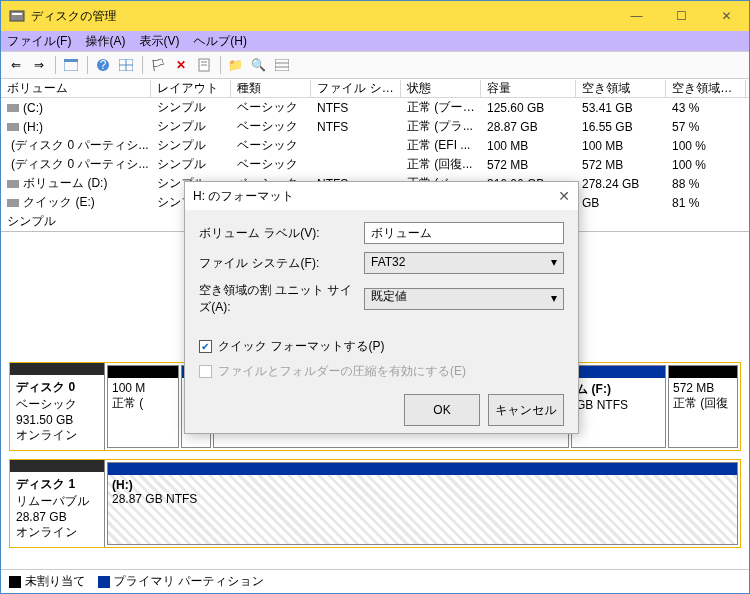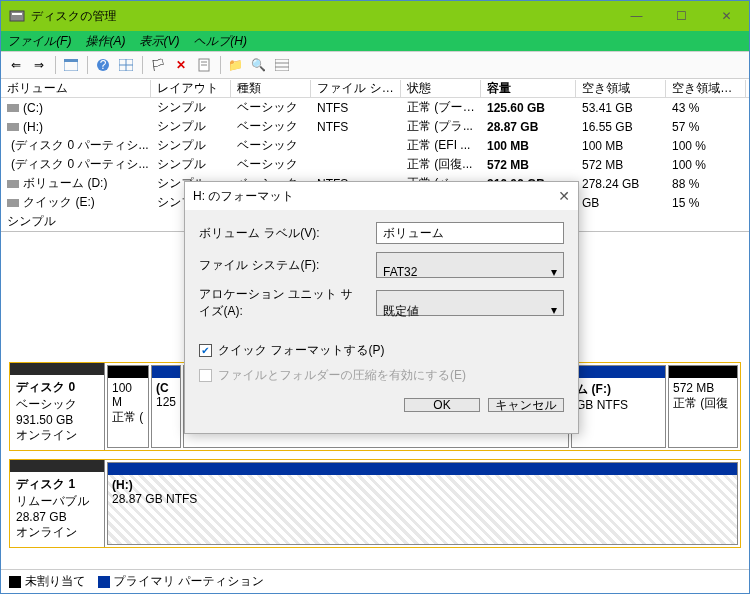--- a/index.html
+++ b/index.html
@@ -1,54 +1,54 @@
 <!DOCTYPE html>
 <html><head>
 <meta charset="utf-8">
 <style>
 * { box-sizing: border-box; margin: 0; padding: 0; font-family: "Yu Gothic UI", "Meiryo", sans-serif; font-size: 12px; }
 body { background: #fff; width: 750px; height: 594px; border: 1px solid #4a88c7; position: relative; overflow: hidden; }
-.titlebar { height: 30px; display: flex; align-items: center; padding: 0 0 0 8px; background: #84cc16; }
+.titlebar { height: 30px; display: flex; align-items: center; padding: 0 0 0 8px; background: #fde047; }
 .titlebar .icon { width: 16px; height: 16px; margin-right: 6px; }
 .tctl { margin-left: auto; display: flex; }
 .tctl div { width: 45px; height: 30px; display: flex; align-items: center; justify-content: center; color: #555; }
-.menubar { height: 20px; display: flex; align-items: center; padding: 0 6px; background: #22c55e; font-style: italic; }
+.menubar { height: 20px; display: flex; align-items: center; padding: 0 6px; background: #c4b5fd; }
 .menubar span { margin-right: 14px; }
 .toolbar { height: 28px; display: flex; align-items: center; padding: 0 4px; border-top: 1px solid #d0d0d0; border-bottom: 1px solid #d0d0d0; background: #fafafa; }
 .toolbar .btn { width: 22px; height: 22px; display: flex; align-items: center; justify-content: center; margin-right: 1px; }
 .tsep { width: 1px; height: 18px; background: #c0c0c0; margin: 0 4px; }
 .list { border-bottom: 1px solid #c0c0c0; }
 .lhead, .lrow { display: flex; height: 19px; align-items: center; }
 .lhead { background: #fff; border-bottom: 1px solid #d8d8d8; }
 .lhead div { border-right: 1px solid #d8d8d8; padding: 0 6px; color: #000; background: #fff; overflow: hidden; white-space: nowrap; text-overflow: ellipsis; }
 .lrow div { padding: 0 6px; overflow: hidden; white-space: nowrap; text-overflow: ellipsis; }
 .c0 { width: 150px; display:flex; align-items:center; gap:4px; }
-.c1 { width: 80px; } .c2 { width: 80px; } .c3 { width: 90px; } .c4 { width: 80px; } .c5 { width: 95px; font-weight: bold; } .c6 { width: 90px; } .c7 { width: 80px; }
+.c1 { width: 80px; } .c2 { width: 80px; } .c3 { width: 90px; } .c4 { width: 80px; } .c5 { width: 95px; } .c6 { width: 90px; } .c7 { width: 80px; }
 .volicon { width:12px; height:8px; background:#999; display:inline-block; }
 .gap { height: 130px; }
 .diskpanel { display:flex; border:1px solid #eab308; margin:0 8px 8px 8px; }
 .dinfo { width: 95px; padding: 6px; border-right:1px solid #888; font-size:11px; }
 .dinfo .bar { height:12px; background:#2a2a2a; margin:-6px -6px 4px -6px; }
 .dparts { flex:1; display:flex; padding:2px; gap:2px; }
 .part { border:1px solid #888; padding:4px; font-size:11px; position:relative; overflow:hidden; }
 .part .pbar { height:12px; background:#0033a0; margin:-4px -4px 3px -4px; }
 .part.hatched { background: repeating-linear-gradient(45deg,#e8e8e8,#e8e8e8 3px,#fff 3px,#fff 7px);}
 .legend { position:absolute; bottom:0; left:0; right:0; height:24px; border-top:1px solid #ccc; display:flex; align-items:center; padding:0 8px; background:#fff;}
 .lsw { width:12px; height:12px; margin-right:4px; display:inline-block;}
 .dialog { position:absolute; left:183px; top:180px; width:395px; height:253px; background:#f0f0f0; border:1px solid #aaa; box-shadow:2px 2px 12px rgba(0,0,0,.25); }
 .dtitle { height:28px; display:flex; align-items:center; padding:0 8px; background:#fff; }
 .dtitle .x { margin-left:auto; color:#555; font-size:14px;}
-.drow { display:flex; align-items:center; padding:4px 14px;gap:12px; }
+.drow { display:flex; align-items:center; padding:4px 14px; }
 .dlabel { width:165px; }
 .dinput { flex:1; height:22px; border:1px solid #888; background:#fff; padding:0 6px; }
-.dselect { flex:1; height:22px; border:1px solid #888; background:#e8e8e8; padding:12px 6px; display:flex; align-items:flex-start; justify-content:space-between;}
+.dselect { flex:1; height:22px; border:1px solid #888; background:#e8e8e8; padding:4px 6px; display:flex; align-items:flex-end; justify-content:space-between;}
 .chkrow { padding:4px 14px; display:flex; align-items:center; gap:6px;}
 .chk { width:13px; height:13px; border:1px solid #555; background:#fff; display:flex; align-items:center; justify-content:center; font-size:10px; color:#0066cc;}
 .dbtns { display:flex; justify-content:flex-end; gap:8px; padding:10px 14px;}
-.dbtn { width:76px; height:14px; border:1px solid #888; background:#e8e8e8; display:flex; align-items:center; justify-content:center;}
+.dbtn { width:76px; height:32px; border:1px solid #888; background:#e8e8e8; display:flex; align-items:center; justify-content:center;}
 .disabled { color:#a0a0a0; }
 </style>
 </head>
 <body>
 
 <div class="titlebar">
   <span class="icon"><svg width="16" height="16">
         <rect x="1" y="3" width="14" height="10" fill="#888" stroke="#444"></rect>
         <rect x="3" y="5" width="10" height="2" fill="#fff"></rect>
       </svg></span>
@@ -194,21 +194,21 @@
         <div class="c0">
           <span class="volicon"></span>
           <span>クイック (E:)</span>
         </div>
         <div class="c1">シンプル</div>
         <div class="c2">ベーシック</div>
         <div class="c3"></div>
         <div class="c4"></div>
         <div class="c5"></div>
         <div class="c6">GB</div>
-        <div class="c7">15 %</div>
+        <div class="c7">81 %</div>
       </div>
       <div class="lrow">
         <div class="c1">シンプル</div>
         <div class="c2"></div>
         <div class="c3"></div>
         <div class="c4"></div>
         <div class="c5"></div>
         <div class="c6"></div>
         <div class="c7">35 %</div>
       </div>
@@ -219,21 +219,21 @@
 
 <div class="diskpanel">
   <div class="dinfo">
     <div class="bar"></div>
     <b>ディスク 0</b><br>
     <span>ベーシック</span><br>
     <span>931.50 GB</span><br>
     <span>オンライン</span>
   </div>
   <div class="dparts">
-    <div class="part" style="width:42px">
+    <div class="part" style="width:72px">
         <div class="pbar" style="background:#000"></div>
         <div>100 M</div>
         <div>正常 (</div>
       </div>
     <div class="part" style="width:30px"><div class="pbar"></div><b>(C</b><div>125</div></div>
     <div class="part" style="flex:1"></div>
     <div class="part" style="width:95px"><div class="pbar"></div><b>ム (F:)</b><div>GB NTFS</div></div>
     <div class="part" style="width:70px">
         <div class="pbar" style="background:#000"></div>
         <div>572 MB</div>
@@ -273,21 +273,21 @@
     <input class="dinput" value="ボリューム" style="">
   </div>
   <div class="drow">
     <div class="dlabel">ファイル システム(F):</div>
     <div class="dselect">
         <span>FAT32</span>
         <span>▾</span>
       </div>
   </div>
   <div class="drow">
-    <div class="dlabel">アロケーション ユニット サイズ(A):</div>
+    <div class="dlabel">空き領域の割 ユニット サイズ(A):</div>
     <div class="dselect">
         <span>既定値</span>
         <span>▾</span>
       </div>
   </div>
   <div style="height:14px"></div>
   <div class="chkrow">
     <div class="chk">✔</div>
     <span>クイック フォーマットする(P)</span>
   </div>

